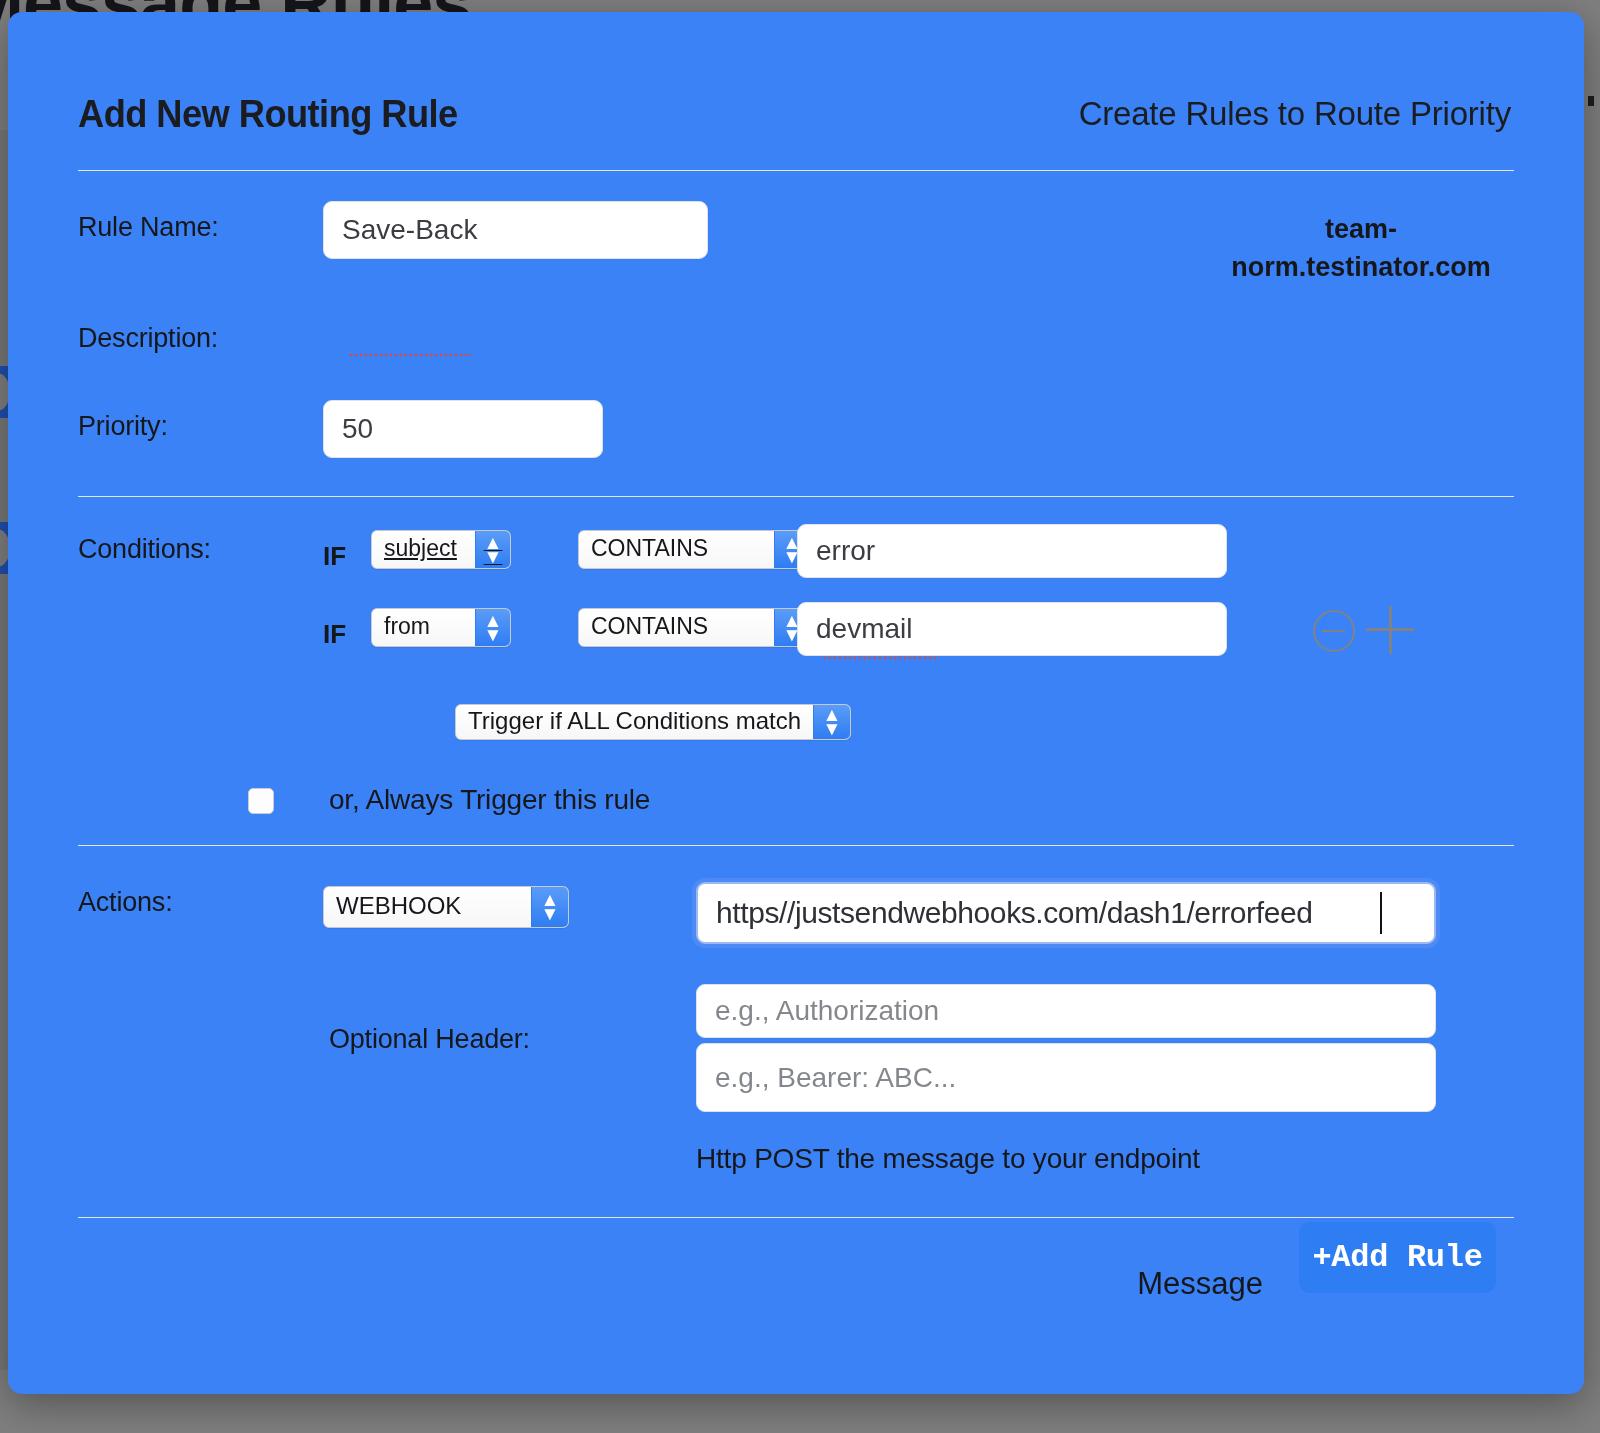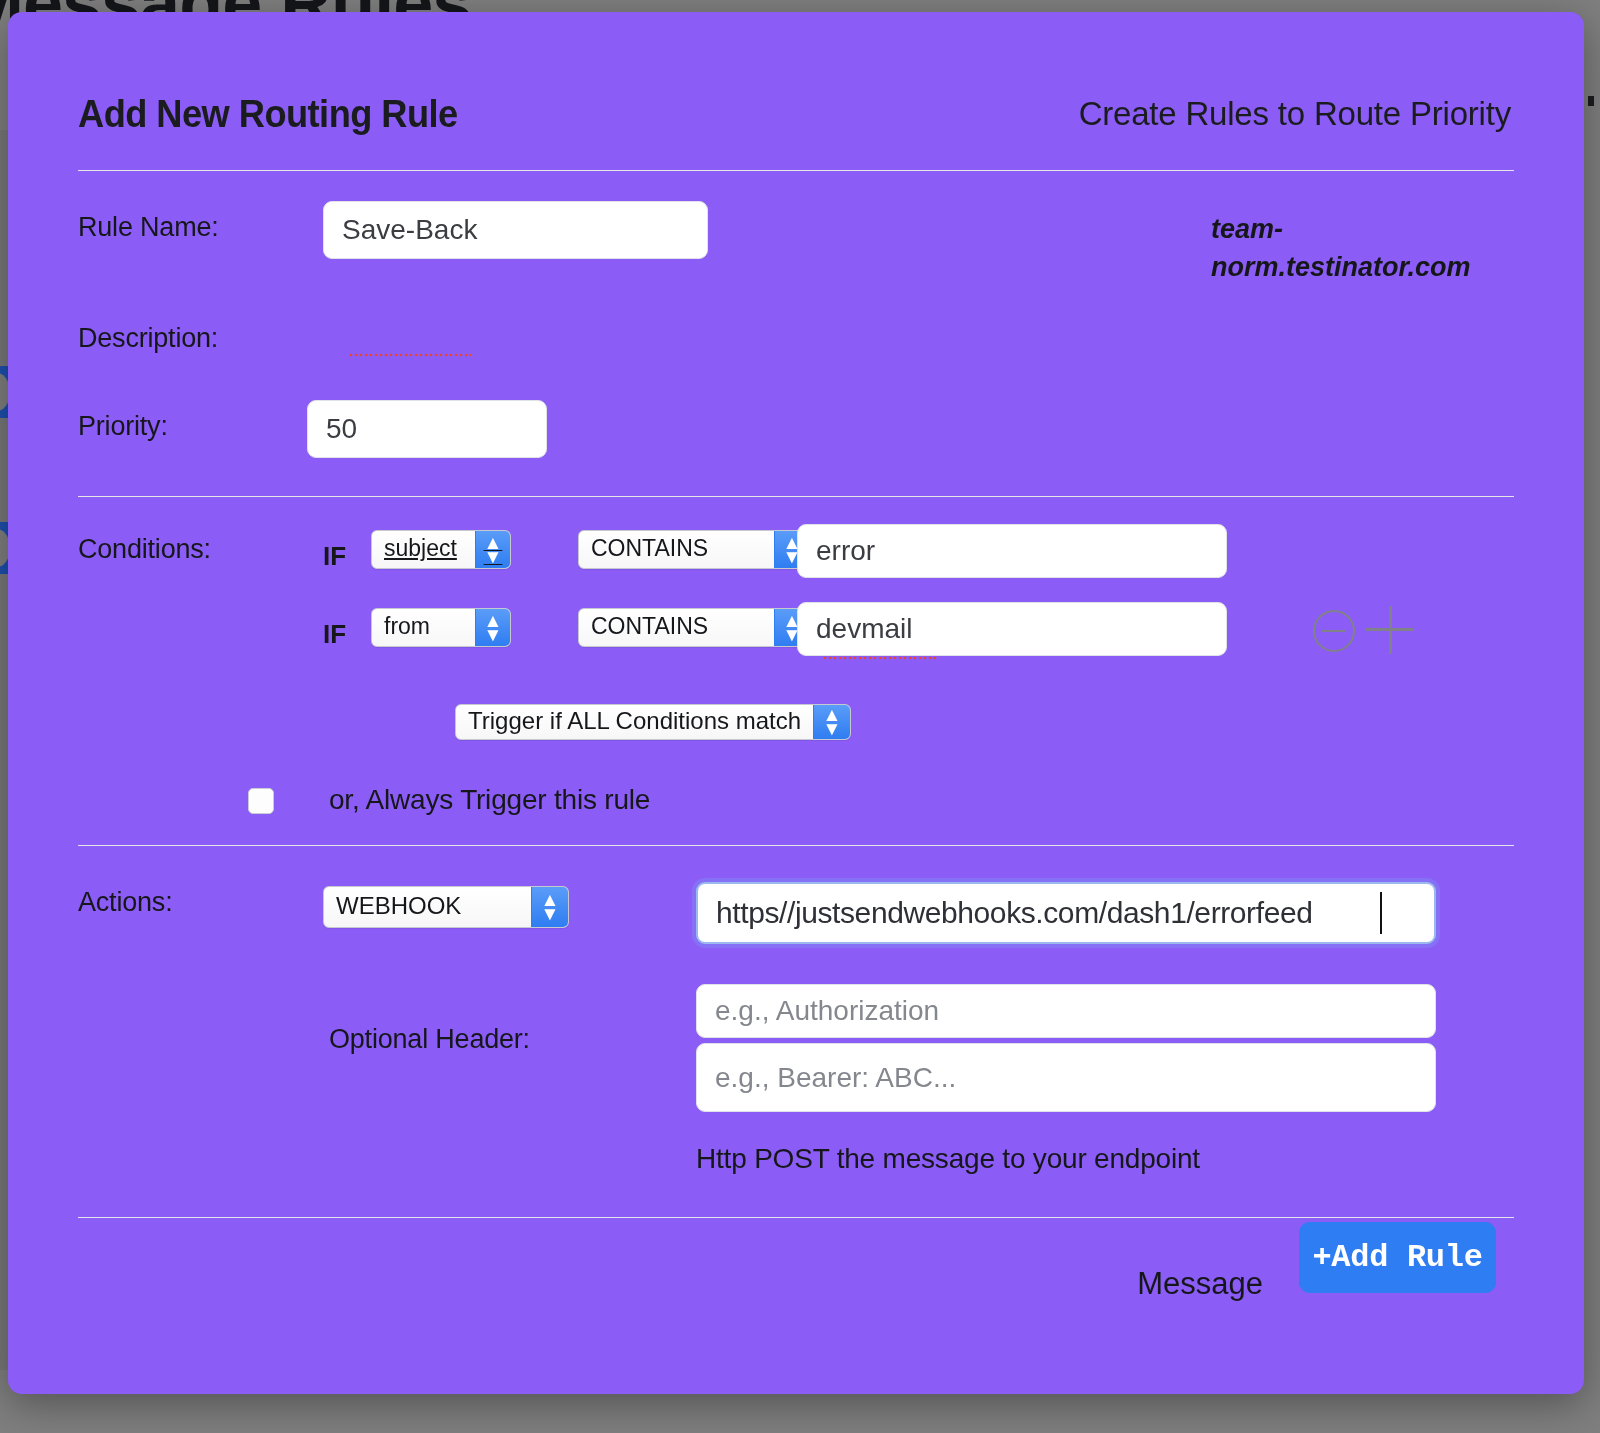--- a/index.html
+++ b/index.html
@@ -71,21 +71,21 @@
     background: #1d1d20;
   }
 
   
   #modal {
     position: absolute;
     left: 8px;
     top: 12px;
     width: 1576px;
     height: 1382px;
-    background: #8b5cf6;
+    background: #3b82f6;
     border-radius: 14px;
     box-shadow: 0 10px 40px rgba(0,0,0,.35);
     overflow: hidden;
   }
 
   
   #modal-header {
     position: relative;
     height: 152px;
   }
@@ -162,21 +162,21 @@
   }
   
   #description-label { left: 70px; top: 311px; }
   #description-input {
     left: 315px; top: 301px; width: 600px; height: 60px;
   }
   #description-squiggle { left: 341px; top: 341px; width: 122px; }
   
   #priority-label { left: 70px; top: 399px; }
   #priority-input {
-    left: 299px; top: 388px; width: 240px; height: 58px;
+    left: 315px; top: 388px; width: 280px; height: 58px;
   }
 
   
   #conditions-label { left: 70px; top: 522px; }
 
   .cond-row { position: absolute; }
   #cond-row-0 { left: 315px; top: 518px; }
   #cond-row-1 { left: 315px; top: 596px; }
 
   .cond-if {
@@ -399,22 +399,22 @@
 </div>
 
 <div id="modal">
 
   <div id="modal-header">
     <div id="dialog-title">Add New Routing Rule</div>
     <div id="dialog-subtitle">Create Rules to Route Priority</div>
   </div>
   <div class="divider" id="divider-header"></div>
 
-  <div style="position:absolute; right:73px; top:198px; width:300px; text-align:left;
-              font-size:27px; font-weight:bold; color:#16171b; line-height:1.42;font-style:italic;">team-norm.testinator.com</div>
+  <div style="position:absolute; right:73px; top:198px; width:300px; text-align:center;
+              font-size:27px; font-weight:bold; color:#16171b; line-height:1.42;">team-norm.testinator.com</div>
 
   <div class="form-label" id="rule-name-label">Rule Name:</div>
   <input class="text-input" id="rule-name-input" type="text" value="Save-Back" style="">
 
   <div class="form-label" id="description-label">Description:</div>
   <div class="squiggle" id="description-squiggle"></div>
 
   <div class="form-label" id="priority-label">Priority:</div>
   <input class="text-input" id="priority-input" type="text" value="50" style="">
 

